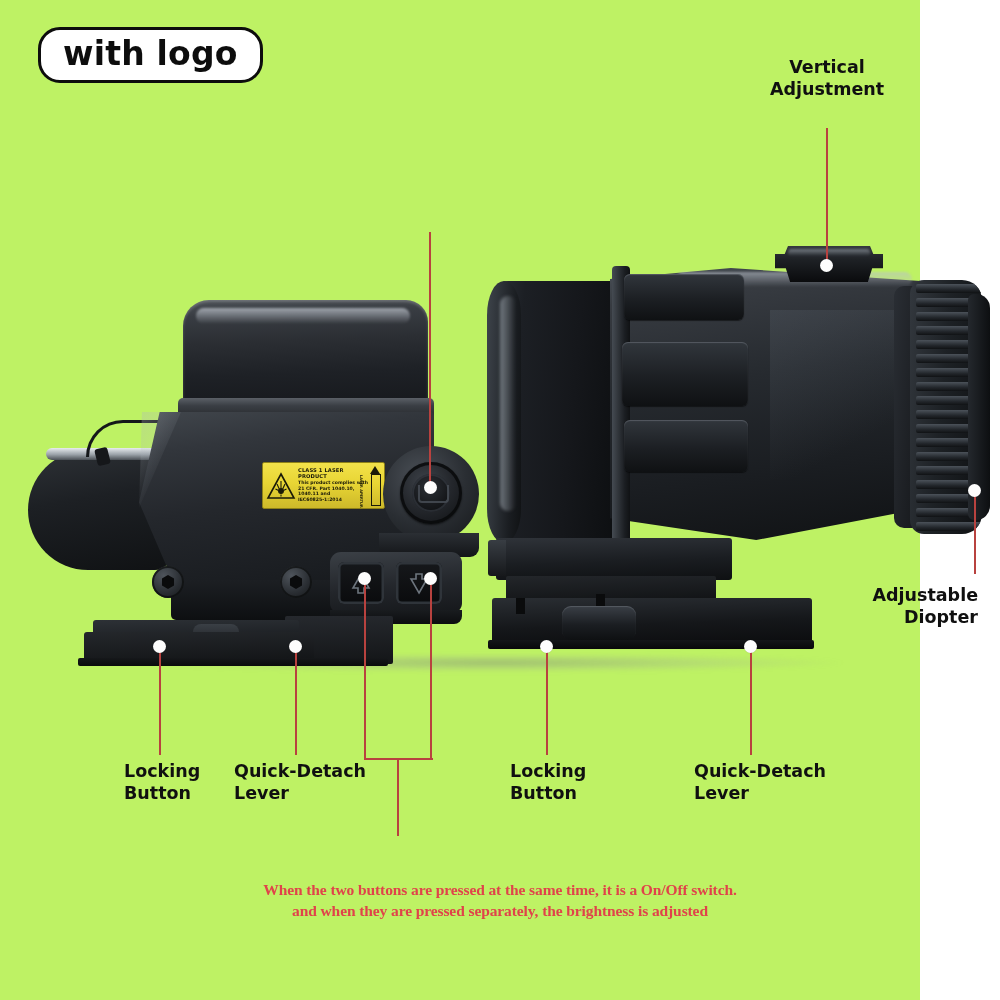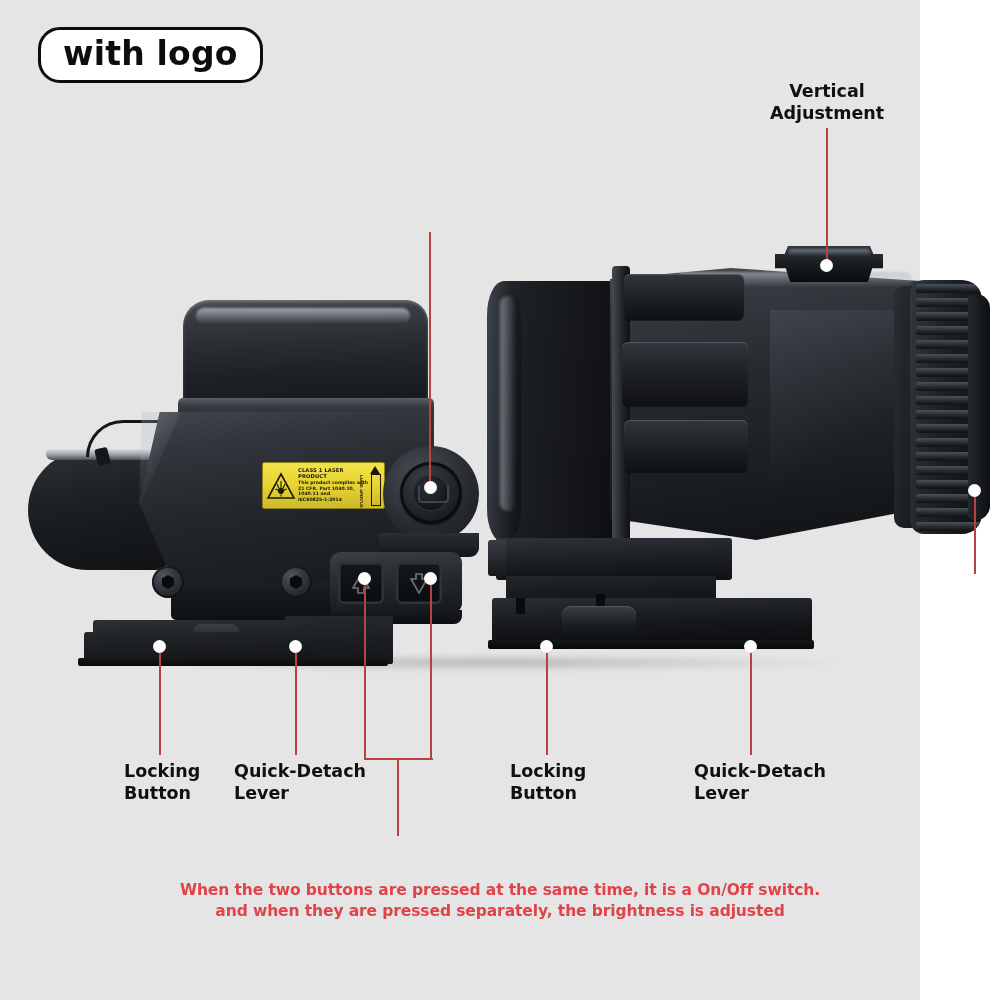--- a/index.html
+++ b/index.html
@@ -2,21 +2,21 @@
 <html><head>
 <meta charset="utf-8">
 <style>
   html,body{margin:0;padding:0;}
   body{
     width:1000px;height:1000px;
     background:#ffffff;
     font-family:"DejaVu Sans","Liberation Sans",sans-serif;
     overflow:hidden;
   }
-  #stage{position:relative;width:920px;height:1000px;background:#e5e5e5;}
+  #stage{position:relative;width:920px;height:1000px;background:#bef264;}
 
   
   .badge{
     position:absolute;left:38px;top:27px;
     padding:7px 22px 10px 22px;
     border:3px solid #0d0d0d;border-radius:22px;
     font-size:33px;font-weight:700;color:#0d0d0d;
     letter-spacing:.2px;line-height:1;background:#fff;
   }
 
@@ -24,21 +24,21 @@
   .lbl{
     position:absolute;
     font-size:17.5px;font-weight:700;color:#101010;
     line-height:1.28;white-space:pre-line;
   }
   .lbl.c{text-align:center;}
   .lbl.r{text-align:right;}
   .note{
     position:absolute;text-align:center;
     font-size:15.5px;font-weight:600;color:#e0434a;
-    line-height:1.35;white-space:pre-line;letter-spacing:-.1px;
+    line-height:1.35;white-space:pre-line;letter-spacing:-.1px;font-family:Liberation Serif, serif;
   }
 
   
   .vline{position:absolute;width:2.4px;background:#b8423f;}
   .hline{position:absolute;height:2.4px;background:#b8423f;}
   .dot{
     position:absolute;width:13px;height:13px;border-radius:50%;
     background:#fdfdfd;box-shadow:0 0 1px rgba(0,0,0,.25);
   } 
 
@@ -510,24 +510,26 @@
   <div class="dot" style="left:424px;top:572px;"></div>
   <div class="hline" style="left:364px;top:758px;width:69px;"></div>
   <div class="vline" style="left:397px;top:758px;height:78px;"></div>
 
   <div class="vline" style="left:546px;top:650px;height:105px;"></div>
   <div class="dot" style="left:540px;top:640px;"></div>
 
   <div class="vline" style="left:750px;top:650px;height:105px;"></div>
   <div class="dot" style="left:744px;top:640px;"></div>
 
-  <div class="lbl c" style="left:742px;top:80px;width:170px;">Vertical
+  <div class="lbl c" style="left:742px;top:56px;width:170px;">Vertical
 Adjustment</div>
 
 
+  <div class="lbl r" style="left:800px;top:584px;width:178px;">Adjustable
+Diopter</div>
 
   <div class="lbl" style="left:124px;top:760px;width:150px;">Locking
 Button</div>
 
   <div class="lbl" style="left:234px;top:760px;width:160px;">Quick-Detach
 Lever</div>
 
   <div class="lbl" style="left:510px;top:760px;width:150px;">Locking
 Button</div>
 

